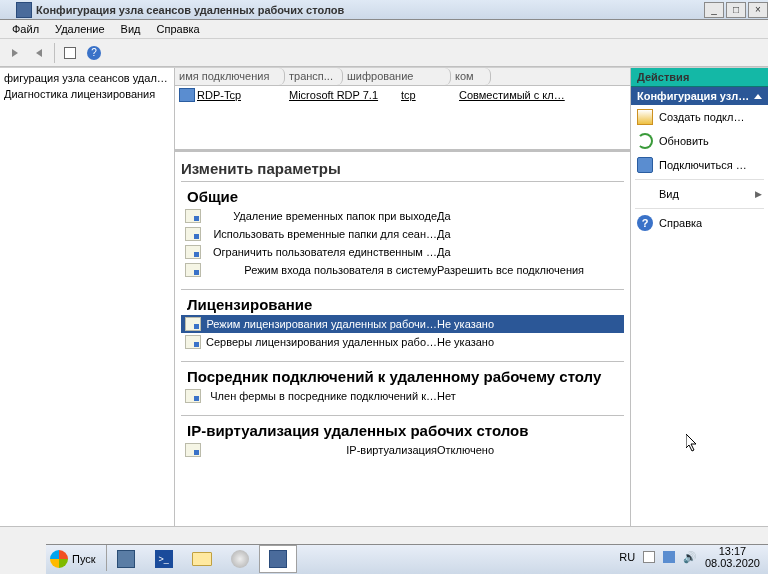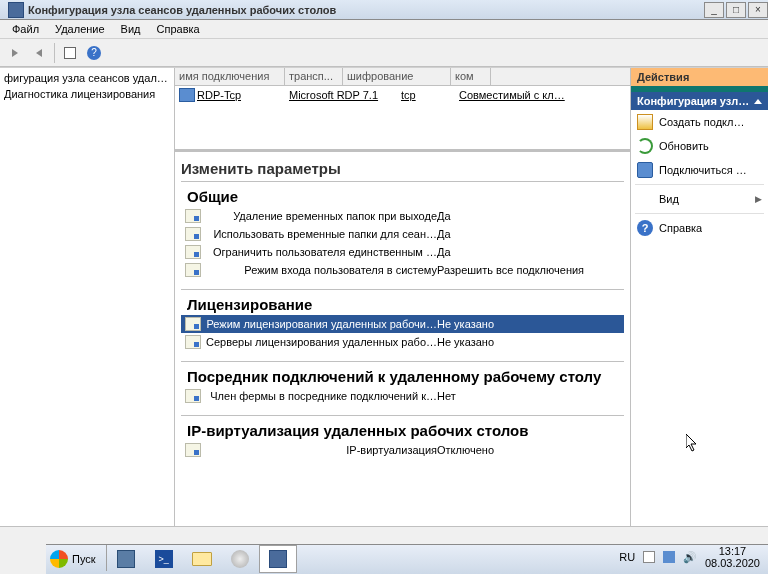--- a/index.html
+++ b/index.html
@@ -1,20 +1,20 @@
 <!DOCTYPE html>
 <html><head>
 <meta charset="utf-8">
 <style>
 * { margin:0; padding:0; box-sizing:border-box; font-family:"Segoe UI",Tahoma,sans-serif; font-size:11px; }
 body { width:768px; height:574px; background:#3a6ea5; overflow:hidden; position:relative; }
 
 
 .win { position:absolute; inset:0; background:#f0f0f0; display:flex; flex-direction:column; }
-.titlebar { height:20px; background:linear-gradient(#dfe9f5,#cdd9e8); border-bottom:1px solid #8a8a8a; display:flex; align-items:center; padding-left:8px; }
+.titlebar { height:20px; background:linear-gradient(#dfe9f5,#cdd9e8); border-bottom:1px solid #8a8a8a; display:flex; align-items:center; padding-left:16px; }
 .titlebar .ico { width:16px; height:16px; background:#4a6b9b; border:1px solid #2a4b7b; margin-right:4px; }
 .titlebar .title { color:#333; font-weight:bold; flex:1; }
 .titlebar .wb { width:20px; height:16px; border:1px solid #8a8a8a; background:#e8e8e8; margin-left:2px; display:flex; align-items:center; justify-content:center; font-size:10px; color:#333; }
 
 .menubar { height:19px; background:#f0f0f0; display:flex; align-items:center; padding-left:4px; border-bottom:1px solid #d0d0d0; }
 .menubar span { padding:2px 8px; cursor:default; }
 
 .toolbar { height:28px; background:#f0f0f0; border-bottom:1px solid #c0c0c0; display:flex; align-items:center; padding-left:4px; gap:2px; }
 .tbtn { width:22px; height:22px; border:1px solid transparent; display:flex; align-items:center; justify-content:center; }
 .tsep { width:1px; height:20px; background:#c0c0c0; margin:0 2px; }
@@ -25,39 +25,39 @@
 
 .body { flex:1; display:flex; border-top:1px solid #d0d0d0; }
 
 
 .leftnav { width:175px; background:#fff; border-right:1px solid #c0c0c0; padding:2px 0; }
 .leftnav div { padding:2px 4px; white-space:nowrap; overflow:hidden; text-overflow:ellipsis; }
 
 
 .center { flex:1; display:flex; flex-direction:column; background:#fff; border-right:1px solid #c0c0c0; overflow:hidden; }
 .listhead { height:18px; background:#f0f0f0; border-bottom:1px solid #c0c0c0; display:flex; overflow:hidden; }
-.listhead div { border-right:1px solid #c0c0c0; padding:2px 4px; color:#555; white-space:nowrap; overflow:hidden; }
+.listhead div { border-right:1px solid #c0c0c0; padding:2px 4px; color:#555; white-space:nowrap; overflow:hidden;border-radius:6px; }
 .listrow { height:18px; display:flex; align-items:center;text-decoration:underline; }
 .listrow .c { padding:0 4px; white-space:nowrap; overflow:hidden; text-overflow:ellipsis; }
 .listrow .rico { width:16px; height:14px; background:#5a8dd0; border:1px solid #2a5da0; margin-right:2px; flex-shrink:0; }
 
 .params { border-top:3px solid #c0c0c0; margin-top:45px; flex:1; overflow:auto; padding:8px 6px; }
 .params h2 { font-size:15px; font-weight:bold; color:#333; margin-bottom:4px; }
 .sect { border-top:1px solid #c0c0c0; padding:4px 0 10px 0; }
 .sect h3 { font-weight:bold; font-size:15px; padding:2px 6px; }
 .prow { display:flex; align-items:center; padding:2px 4px; }
 .prow.sel { background:#2b5797; color:#fff; }
 .prow .pico { width:16px; height:14px; margin-right:4px; border:1px solid #bba; background:#f5f5e5; position:relative; flex-shrink:0; }
 .prow .pico::after { content:""; position:absolute; right:1px; bottom:1px; width:5px; height:5px; background:#3a72c8; }
 .prow .plabel { flex:0 0 232px; white-space:nowrap; overflow:hidden; text-overflow:ellipsis;text-align:right; }
 .prow .pval { flex:1; white-space:nowrap; }
 
 
 .rightpane { width:137px; background:#fff; }
-.rhead { background:#fdba74; border-bottom:6px solid #0f766e; padding:3px 6px; font-weight:bold; color:#333; }
+.rhead { background:#14b8a6; border-bottom:1px solid #0f766e; padding:3px 6px; font-weight:bold; color:#333; }
 .rsub { background:#2b5797; color:#fff; padding:3px 6px; font-weight:bold; display:flex; justify-content:space-between; align-items:center; white-space:nowrap; overflow:hidden; }
 .rsub .arrow { width:0; height:0; border-left:4px solid transparent; border-right:4px solid transparent; border-bottom:5px solid #fff; }
 .ritem { display:flex; align-items:center; padding:4px 6px; gap:6px; }
 .ritem .rico { width:16px; height:16px; flex-shrink:0; }
 .ritem .rtxt { white-space:nowrap; overflow:hidden; text-overflow:ellipsis; }
 .rsep { height:1px; background:#e0e0e0; margin:2px 4px; }
 .ritem .chev { margin-left:auto; font-size:9px; color:#666; }
 
 .i-new { background:linear-gradient(#fff,#eec040); border:1px solid #cc9020; }
 .i-ref { border:2px solid #3a9a3a; border-radius:50%; border-left-color:transparent; }

